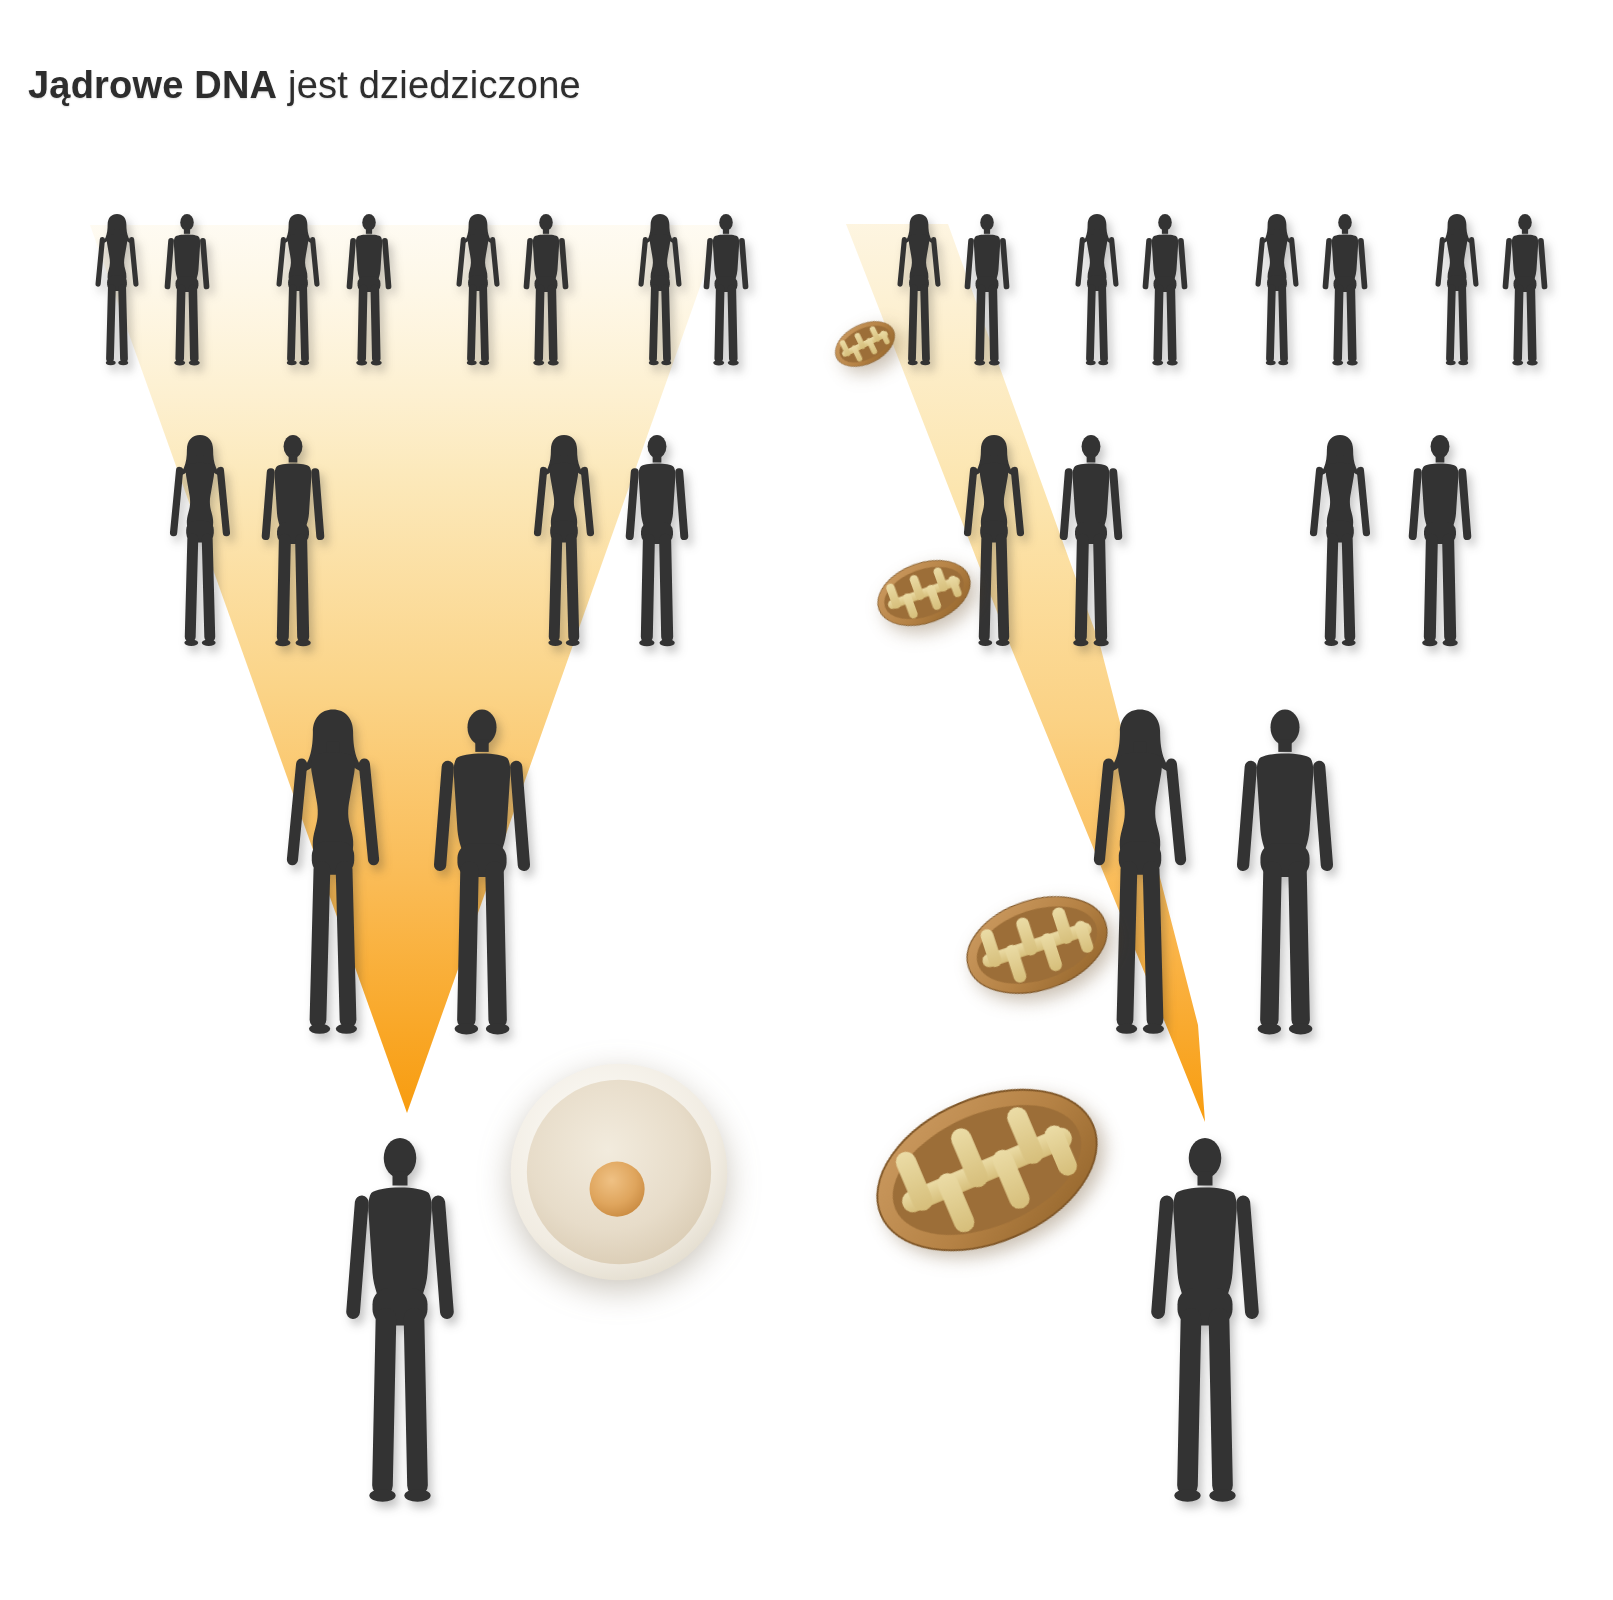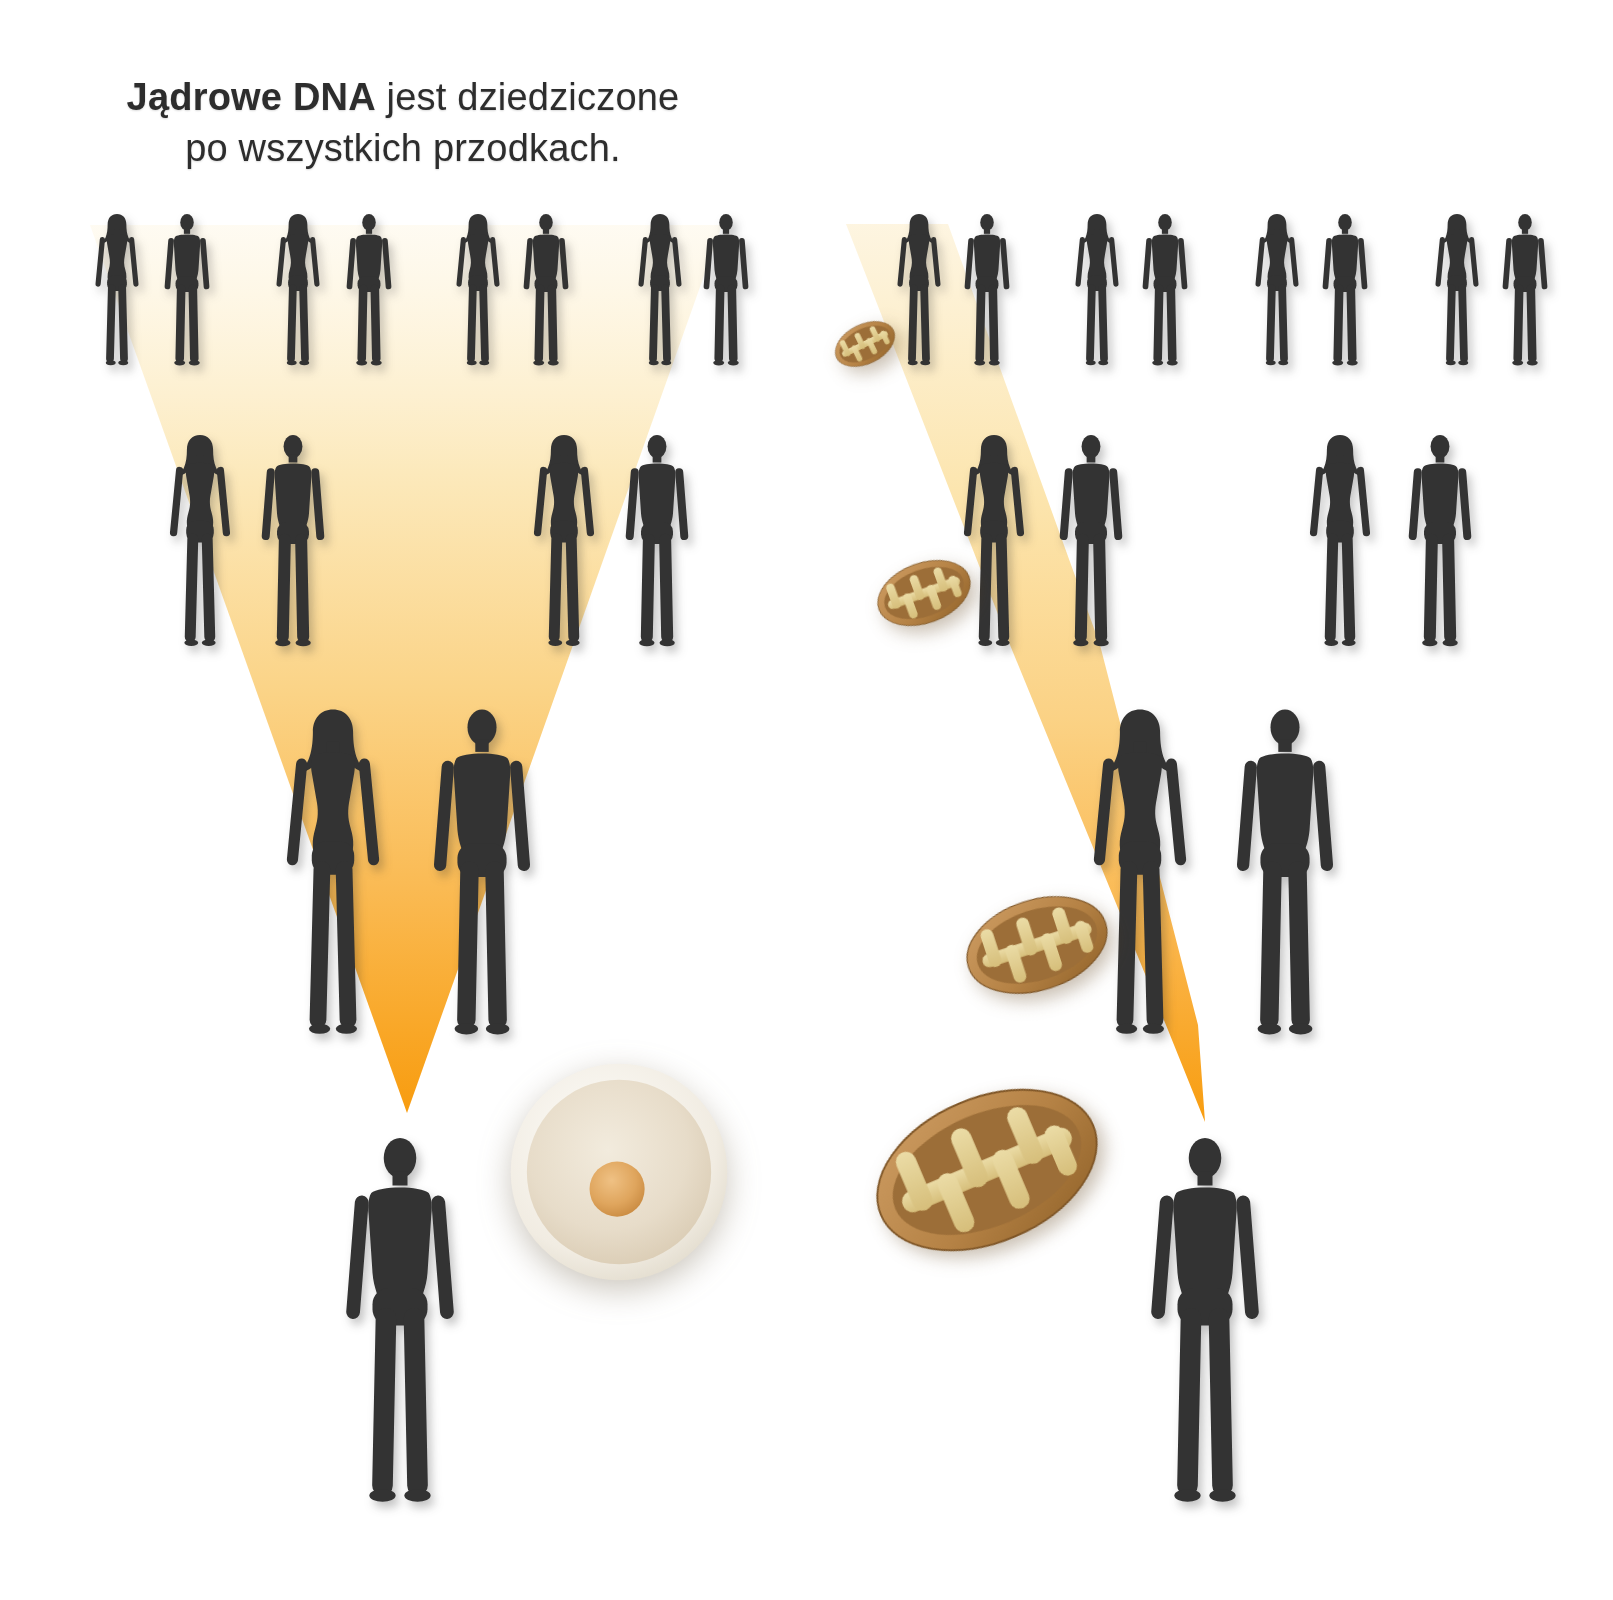--- a/index.html
+++ b/index.html
@@ -1,21 +1,21 @@
 <!DOCTYPE html>
 <html lang="pl"><head>
 <meta charset="utf-8">
 <style>
   html,body{margin:0;padding:0;background:#ffffff;}
   body{width:1613px;height:1600px;overflow:hidden;font-family:"Liberation Sans",sans-serif;}
   .stage{position:relative;width:1613px;height:1600px;background:#ffffff;}
   svg.scene{position:absolute;left:0;top:0;width:1613px;height:1600px;display:block;}
 
-  .title{position:absolute;top:72px;text-align:center;font-size:38px;line-height:1.34;
-         color:#2d2d2d;letter-spacing:.2px;text-shadow:0 1px 2px rgba(0,0,0,.15);}
+  .title{position:absolute;top:60px;font-size:38px;line-height:1.34;
+         color:#2d2d2d;letter-spacing:.2px;text-shadow:0 1px 2px rgba(0,0,0,.15);margin-left:28px;}
   .title b{font-weight:700;}
   .title-left{left:0;width:806px;}
   .title-right{left:806px;width:807px;}
 
   .fig{filter:drop-shadow(4px 6px 5px rgba(40,40,40,.28));}
   .org{filter:drop-shadow(4px 9px 9px rgba(95,65,25,.33));}
   .egg-shadow{filter:drop-shadow(0 10px 16px rgba(110,95,70,.35));}
 </style>
 </head>
 <body>
@@ -174,20 +174,19 @@
         </g>
         <g transform="translate(987,1170) rotate(-23)" class="org">
           <use href="#mito" xlink:href="#mito" x="-120" y="-78" width="240" height="156" class=""></use>
         </g>
         <use href="#egg" xlink:href="#egg" x="505" y="1058" width="228" height="228" class="egg-shadow"></use>
       </g>
   </svg>
 
   <div class="title title-left">
     <span><b>Jądrowe DNA</b><span> jest dziedziczone</span></span><br>
-    <span>po wszystkich przodkach.</span>
   </div>
 
   <div class="title title-right">
     <br>
   </div>
 
 </div>
 
 </body></html>

